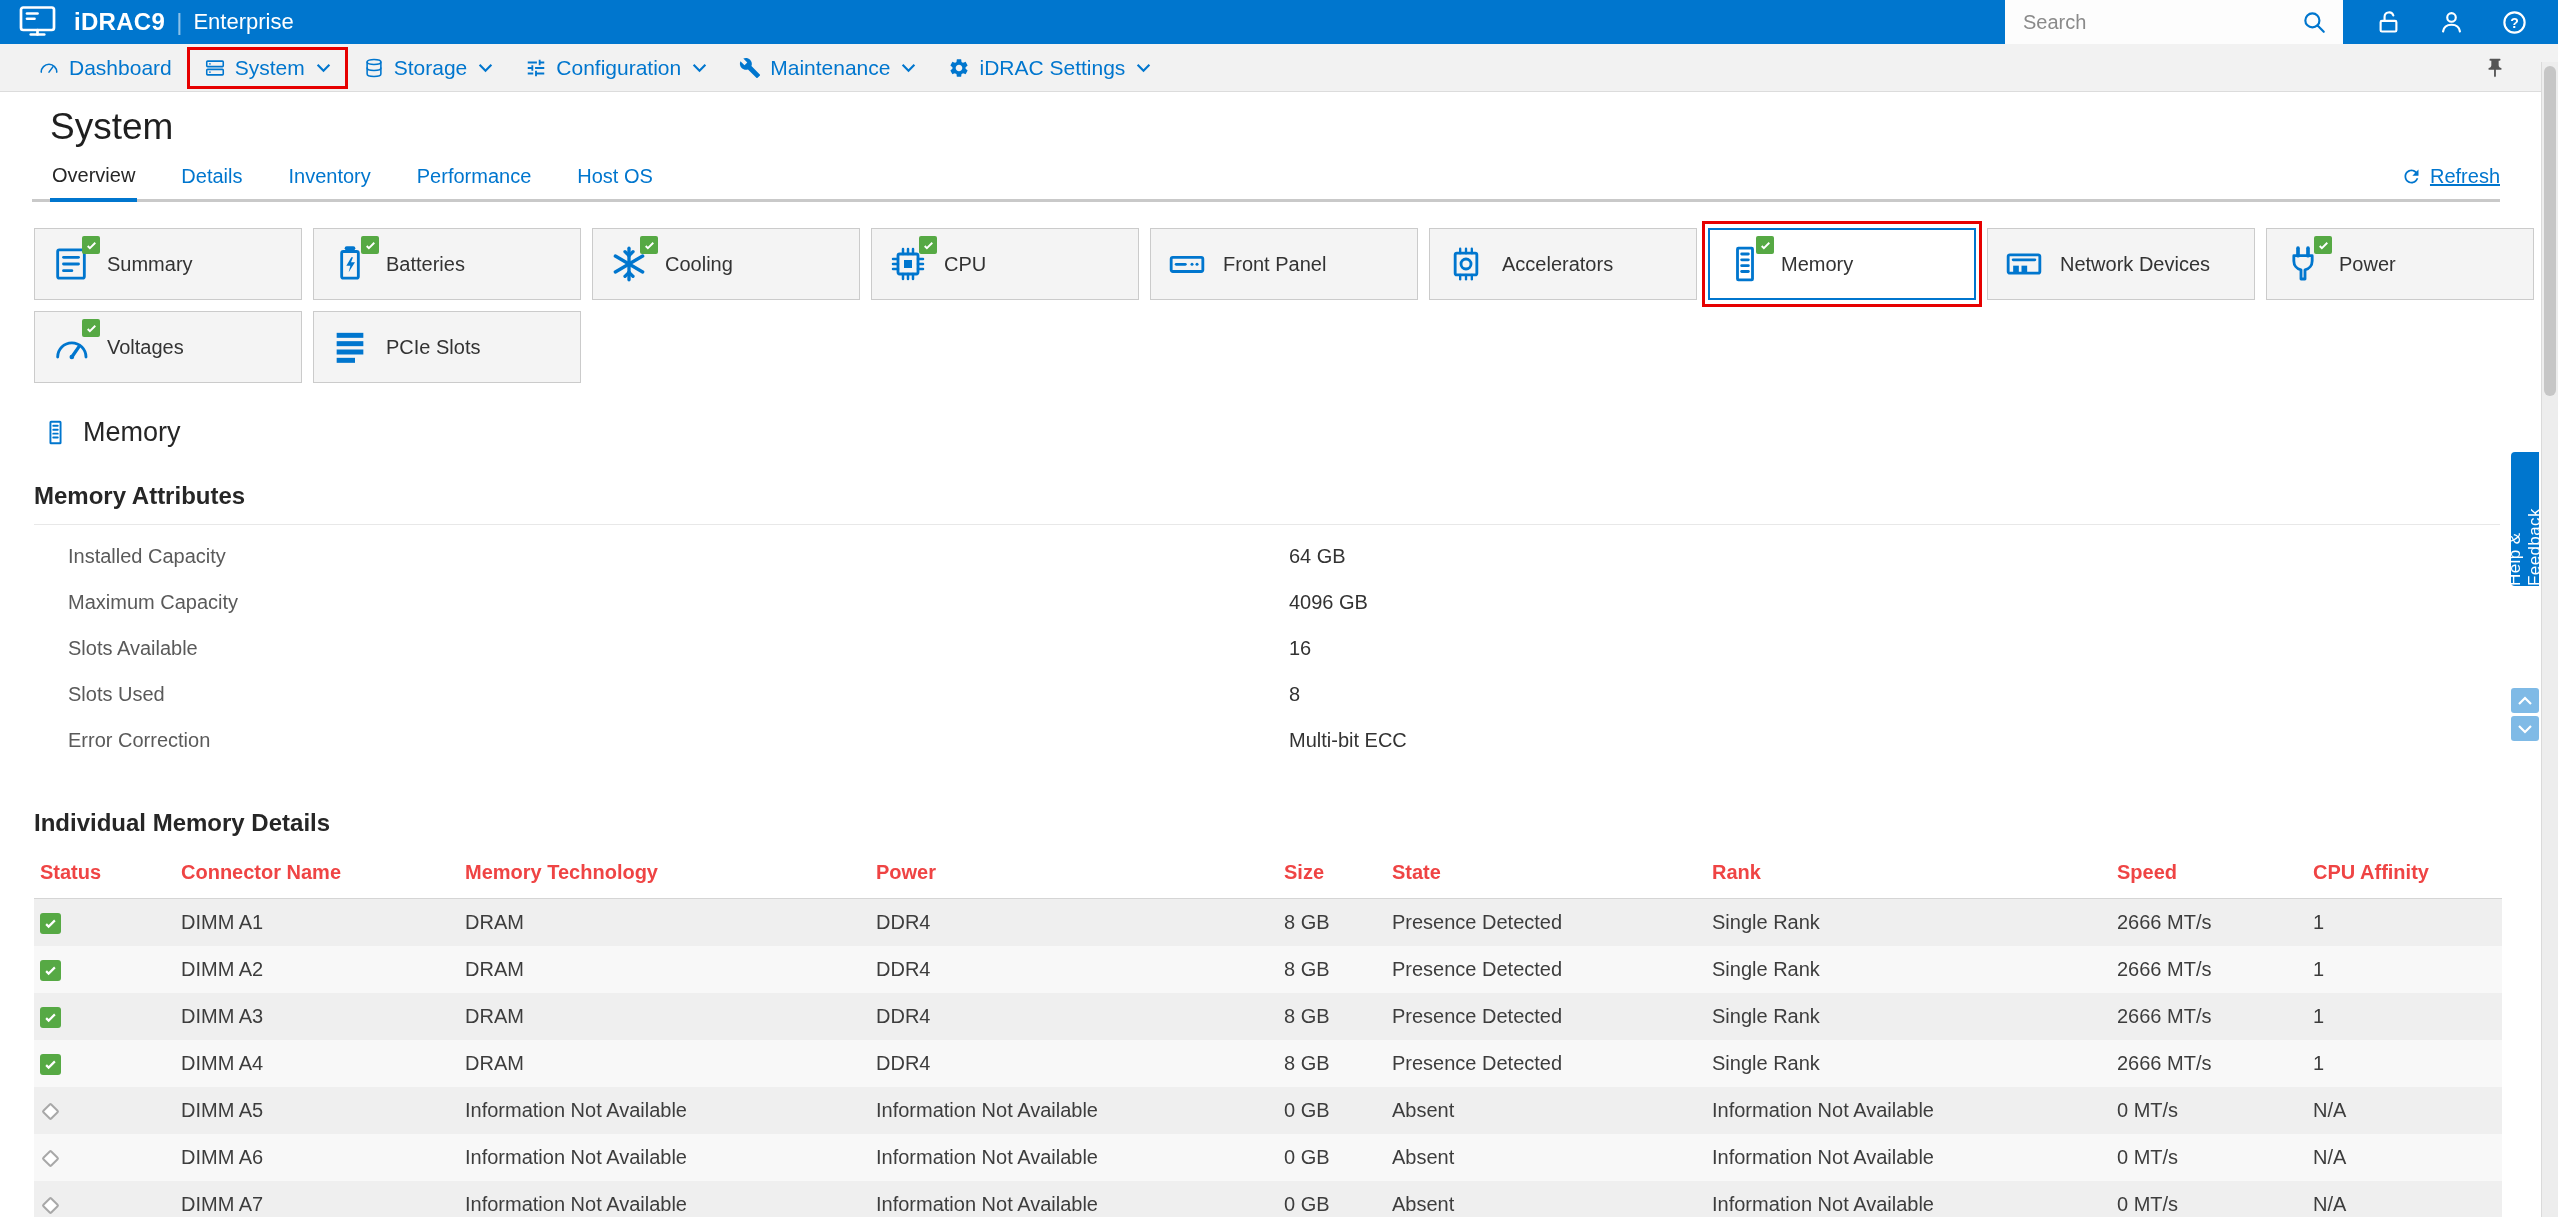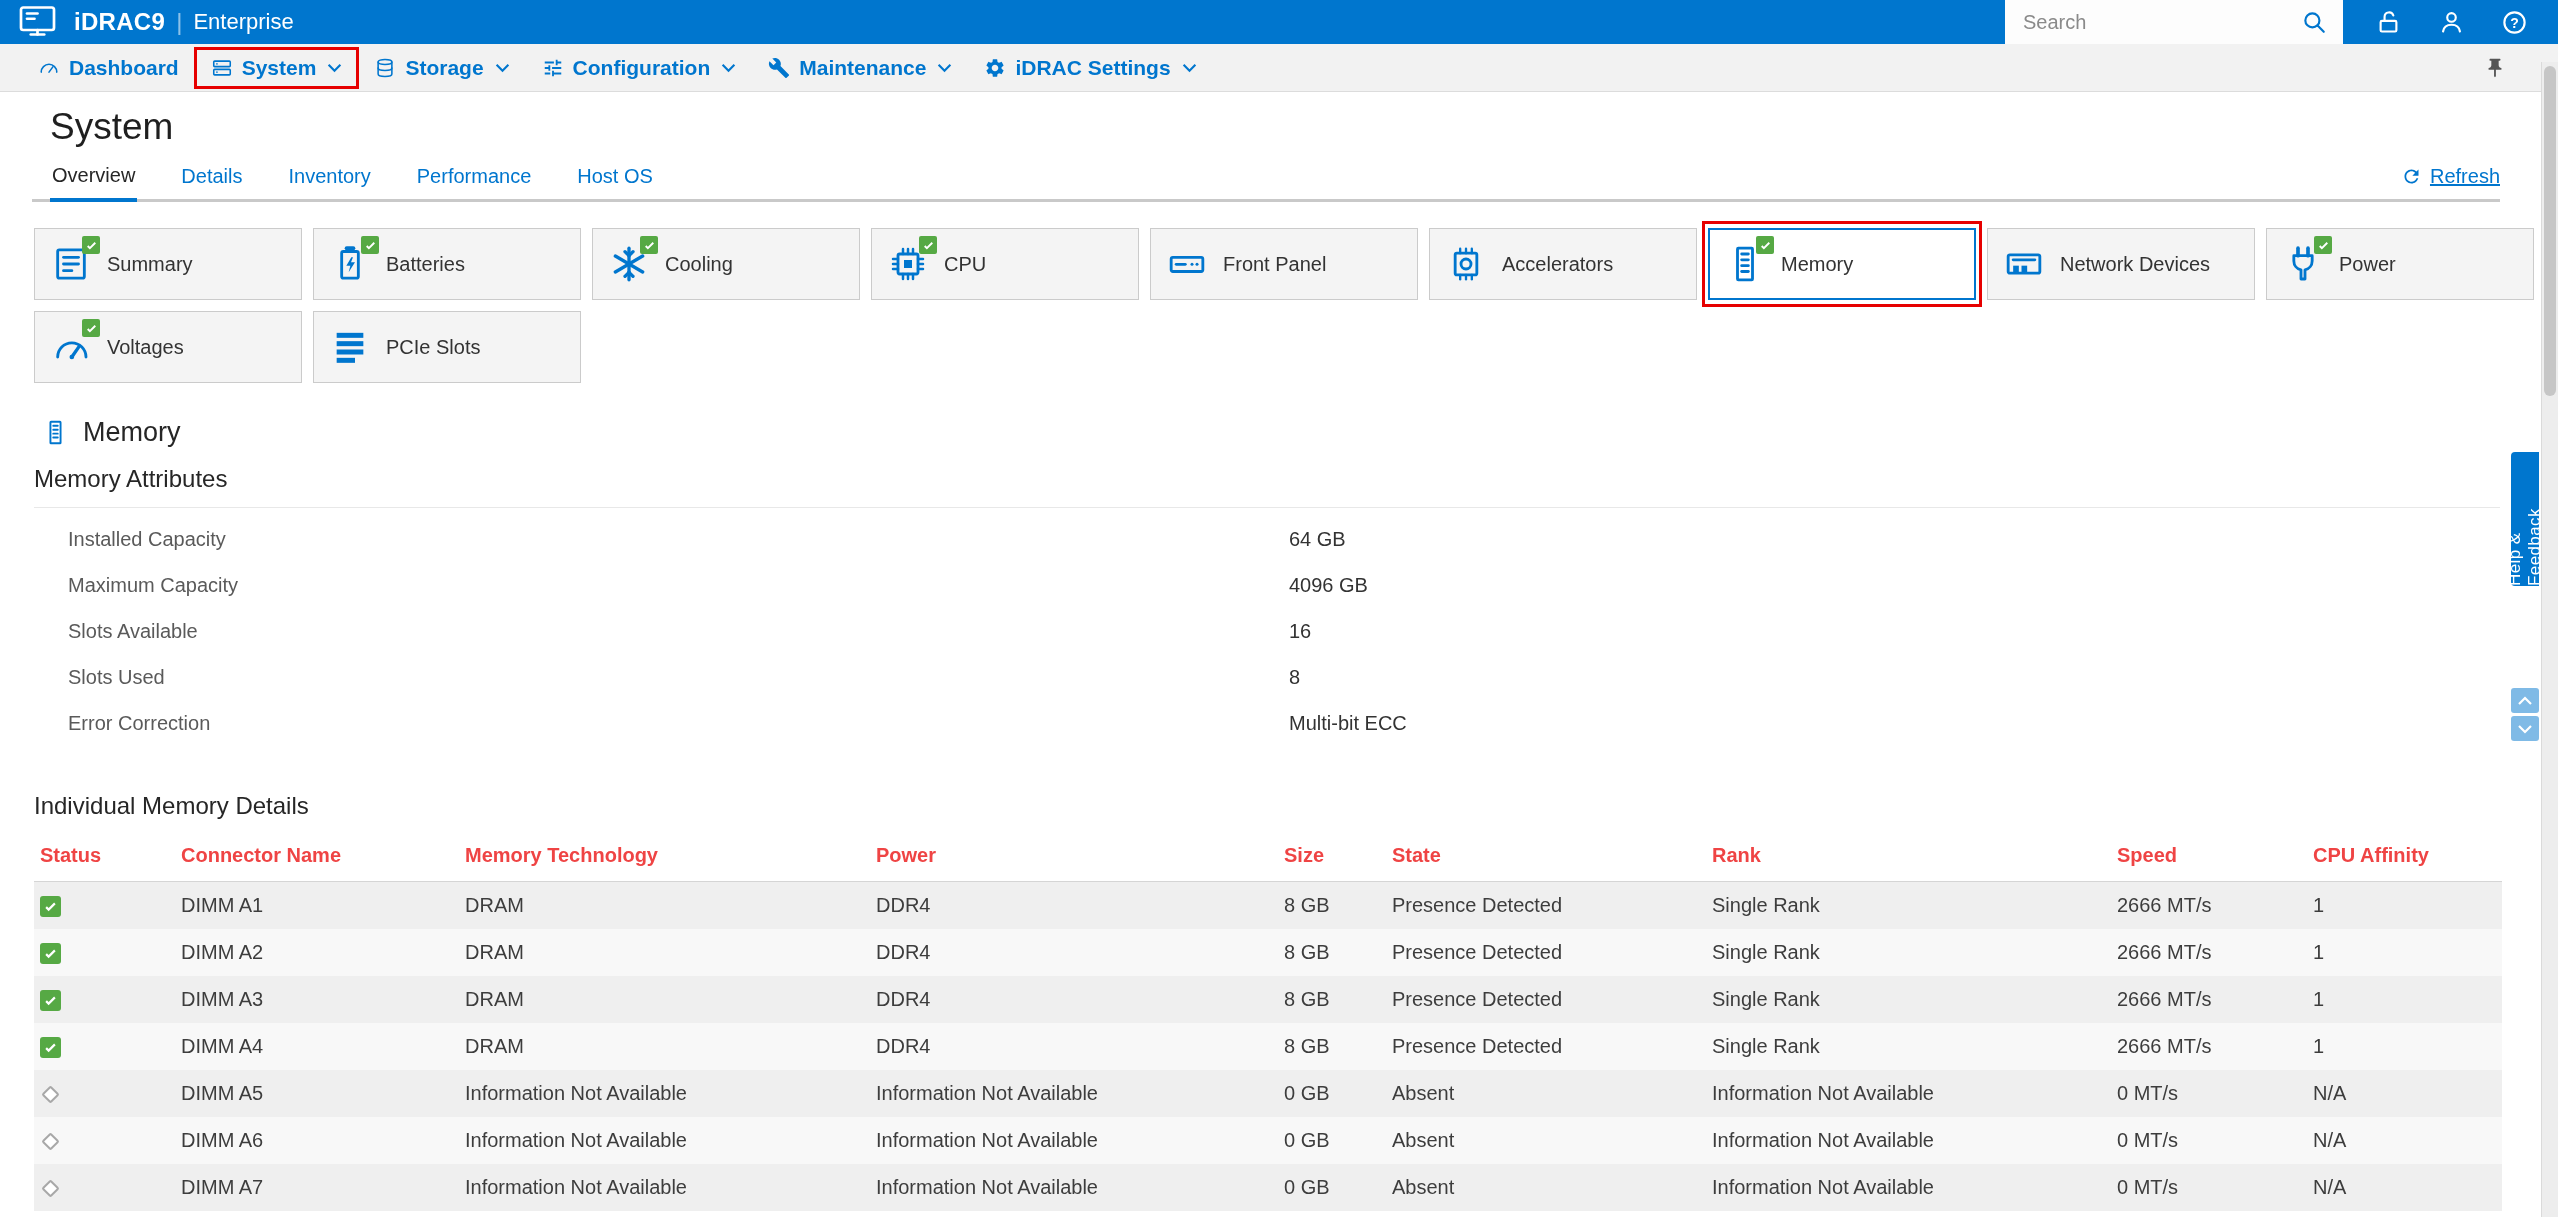--- a/index.html
+++ b/index.html
@@ -24,21 +24,21 @@
   .edition{font-size:22px;font-weight:normal;}
   .search-box{margin-left:auto;width:338px;height:62px;background:#fdfdfd;display:flex;align-items:center;padding:0 16px;}
   .search-box input{border:none;outline:none;flex:1;font-size:20px;color:#333;background:transparent;font-family:"Liberation Sans",sans-serif;}
   .search-box input::placeholder{color:#8a8a8a;}
   .search-ic{width:26px;height:26px;color:var(--blue);cursor:pointer;}
   .topbar-icons{display:flex;align-items:center;gap:36px;padding:0 30px 0 32px;}
   .topbar-icons .tb-ic{width:27px;height:27px;color:#fff;cursor:pointer;}
 
   
   .navbar{height:48px;background:#F2F2F2;border-bottom:1px solid #DCDCDC;display:flex;align-items:center;padding-left:22px;position:relative;}
-  .nav-item{position:relative;display:flex;align-items:center;gap:9px;color:var(--blue);font-size:21px;font-weight:bold;padding:7px 16px;cursor:pointer;white-space:nowrap;}
+  .nav-item{position:relative;display:flex;align-items:center;gap:9px;color:var(--blue);font-size:21px;font-weight:normal;padding:7px 16px;cursor:pointer;white-space:nowrap;}
   .nav-item svg.mi{width:22px;height:22px;}
   .nav-item .chev{width:15px;height:10px;margin-left:2px;}
   .ann-box{position:absolute;border:3px solid var(--red);pointer-events:none;}
   .nav-ann{inset:-2px -1px;}
   .pin-btn{position:absolute;right:52px;top:13px;width:22px;height:22px;color:#555;cursor:pointer;}
 
   
   .page{padding-left:32px;}
   .page-title{font-size:37px;font-weight:normal;color:#1f1f1f;margin:14px 0 0 18px;line-height:1.12;}
   .tabs-row{display:flex;align-items:flex-end;margin:8px 58px 0 0;border-bottom:3px solid #C9C9C9;}
@@ -56,21 +56,21 @@
   .ticon{position:relative;width:40px;height:40px;color:var(--blue);flex:0 0 40px;}
   .ticon>svg{width:40px;height:40px;}
   .badge{position:absolute;top:-8px;right:-9px;width:18px;height:18px;background:var(--green);border-radius:2px;display:flex;align-items:center;justify-content:center;}
   .badge svg{width:13px;height:13px;}
   .tile-label{font-size:20px;color:#333;}
 
   
   .section-head{display:flex;align-items:center;gap:14px;margin:34px 0 0 10px;}
   .section-head .sicon{width:27px;height:27px;color:var(--blue);}
   .section-title{font-size:27px;color:#262626;}
-  .subheading{font-size:24px;color:#262626;margin:17px 58px 0 2px;padding-bottom:14px;border-bottom:1px solid #E8E8E8;font-weight:normal;}
+  .subheading{font-size:24px;color:#262626;margin:34px 58px 0 2px;padding-bottom:14px;border-bottom:1px solid #E8E8E8;font-weight:bold;}
   .subheading.no-line{border-bottom:none;margin-top:46px;padding-bottom:2px;}
   .attrs{margin-top:8px;}
   .attr-row{display:flex;align-items:center;height:46px;}
   .attr-label{flex:0 0 1257px;padding-left:36px;font-size:20px;color:#5a5a5a;}
   .attr-value{font-size:20px;color:#333;text-align:right;}
 
   
   .mem-table{border-collapse:collapse;table-layout:fixed;width:2468px;margin:12px 0 0 2px;font-size:20px;}
   .mem-table th{text-align:left;font-weight:bold;color:#ef4444;padding:10px 8px 14px 6px;border-bottom:1px solid #D5D5D5;}
   .mem-table td{padding:0 8px 0 6px;height:47px;color:#3d3d3d;overflow:hidden;white-space:nowrap;}

